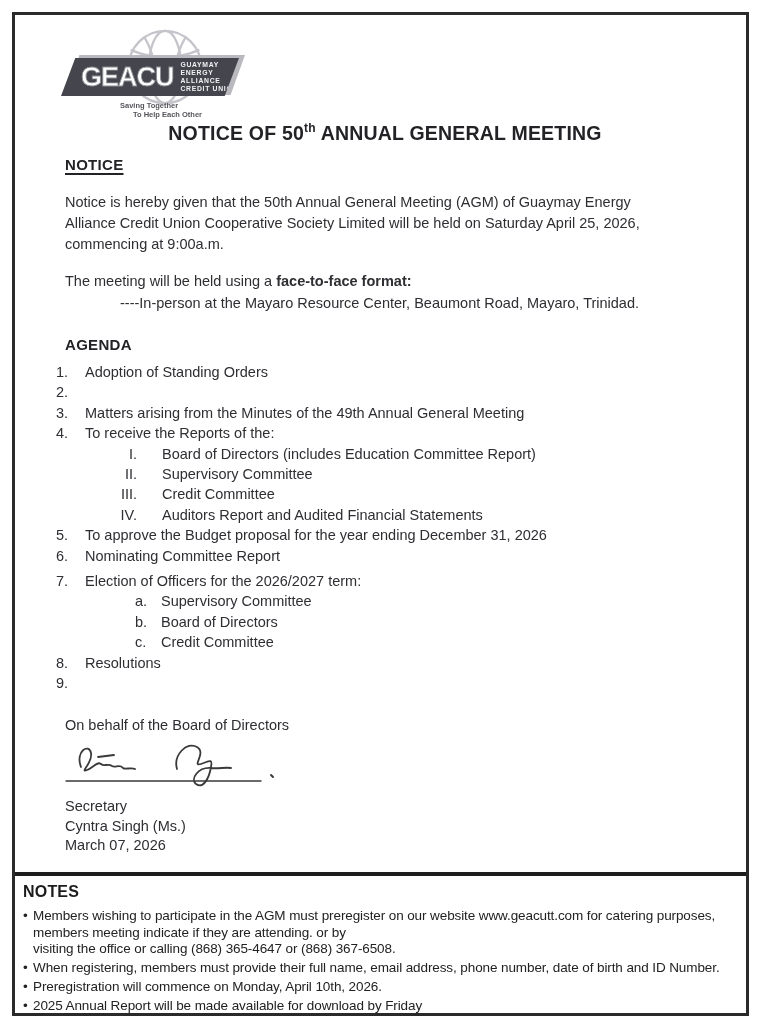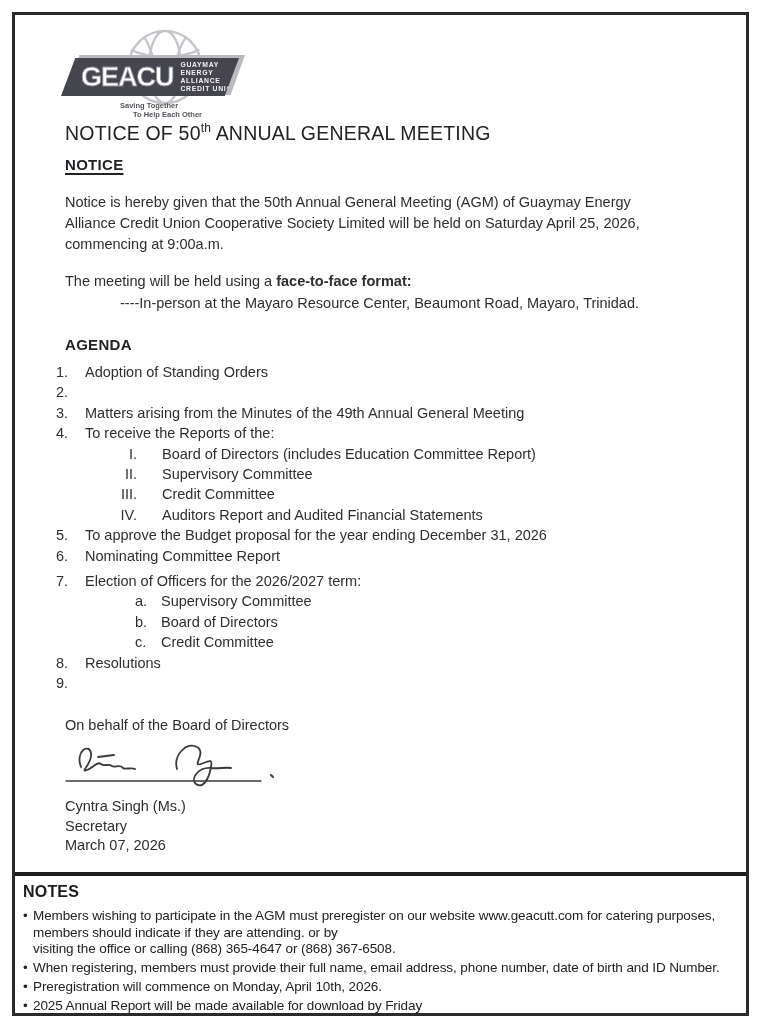--- a/index.html
+++ b/index.html
@@ -21,21 +21,21 @@
   .acronym { font-size:27px; font-weight:bold; color:#fdfdfd; letter-spacing:-1px;
       -webkit-text-stroke:0.8px #8d8d95; line-height:1; }
   .org-name { margin-left:7px; color:#f2f2f4; font-size:6.8px; font-weight:bold;
       letter-spacing:0.7px; line-height:8.2px; }
   .org-name span { display:block; }
   .tagline { position:absolute; left:59px; top:70px; font-size:7.5px; font-weight:bold;
       color:#55555c; line-height:9px; }
   .tagline .t2 { margin-left:13px; }
 
   
-  .page-title { margin-top:10px; font-size:19.5px; font-weight:normal;
+  .page-title { margin-top:10px; text-align:center; font-size:19.5px; font-weight:bold;
       color:#232327; letter-spacing:0.2px; }
   .page-title sup { font-size:12px; }
   .notice-h { margin-top:11px; display:inline-block; font-size:15px; font-weight:bold;
       color:#232327; text-decoration:underline; text-decoration-thickness:1.5px;
       text-underline-offset:3px; letter-spacing:0.3px; }
   .para { margin-top:18px; font-size:14.5px; line-height:21.3px; }
   .para span, .fmt span.block { display:block; white-space:nowrap; }
   .fmt { margin-top:16px; font-size:14.5px; line-height:21.3px; }
   .fmt .loc { display:block; margin-left:55px; white-space:nowrap; }
   .agenda-h { margin-top:22px; font-size:15px; font-weight:bold; color:#232327;
@@ -194,34 +194,34 @@
       <svg class="sig" width="240" height="56" viewBox="0 0 240 56">
         <g fill="none" stroke="#3a3a3a" stroke-width="1.8" stroke-linecap="round">
           <path d="M16 30 C10 14, 24 6, 26 16 C28 26, 14 36, 22 33 C28 31, 32 24, 36 27 C39 30, 43 26, 47 29 C50 31, 55 27, 58 31 C60 33, 66 30, 70 32"></path>
           <path d="M33 20 L49 18"></path>
           <path d="M112 32 C108 18, 122 4, 132 10 C142 16, 126 30, 136 27 C143 25, 148 20, 146 30 C144 42, 138 52, 131 47 C125 42, 133 30, 146 31 C153 32, 160 30, 166 31"></path>
           <path d="M1 44 L196 44" stroke-width="1.4"></path>
           <path d="M206 38 L208 40" stroke-width="2"></path>
         </g>
       </svg>
       <div class="sig-block">
+        <div>Secretary</div>
         <div>Cyntra Singh (Ms.)</div>
-        <div>Secretary</div>
         <div>March 07, 2026</div>
       </div>
 
       
       <div class="rule"></div>
       <div class="notes">
         <div class="notes-h">NOTES</div>
         <div class="note first">
           <span class="b">•</span>
           <span class="bt">
             <span>Members wishing to participate in the AGM must preregister on our website www.geacutt.com for catering purposes,</span>
-            <span>members should indicate if they are attending. or by</span>
+            <span>members meeting indicate if they are attending. or by</span>
             <span>visiting the office or calling (868) 365-4647 or (868) 367-6508.</span>
           </span>
         </div>
         <div class="note">
             <span class="b">•</span>
             <span class="bt">When registering, members must provide their full name, email address, phone number, date of birth and ID Number.</span>
           </div>
         <div class="note">
             <span class="b">•</span>
             <span class="bt">Preregistration will commence on Monday, April 10th, 2026.</span>

